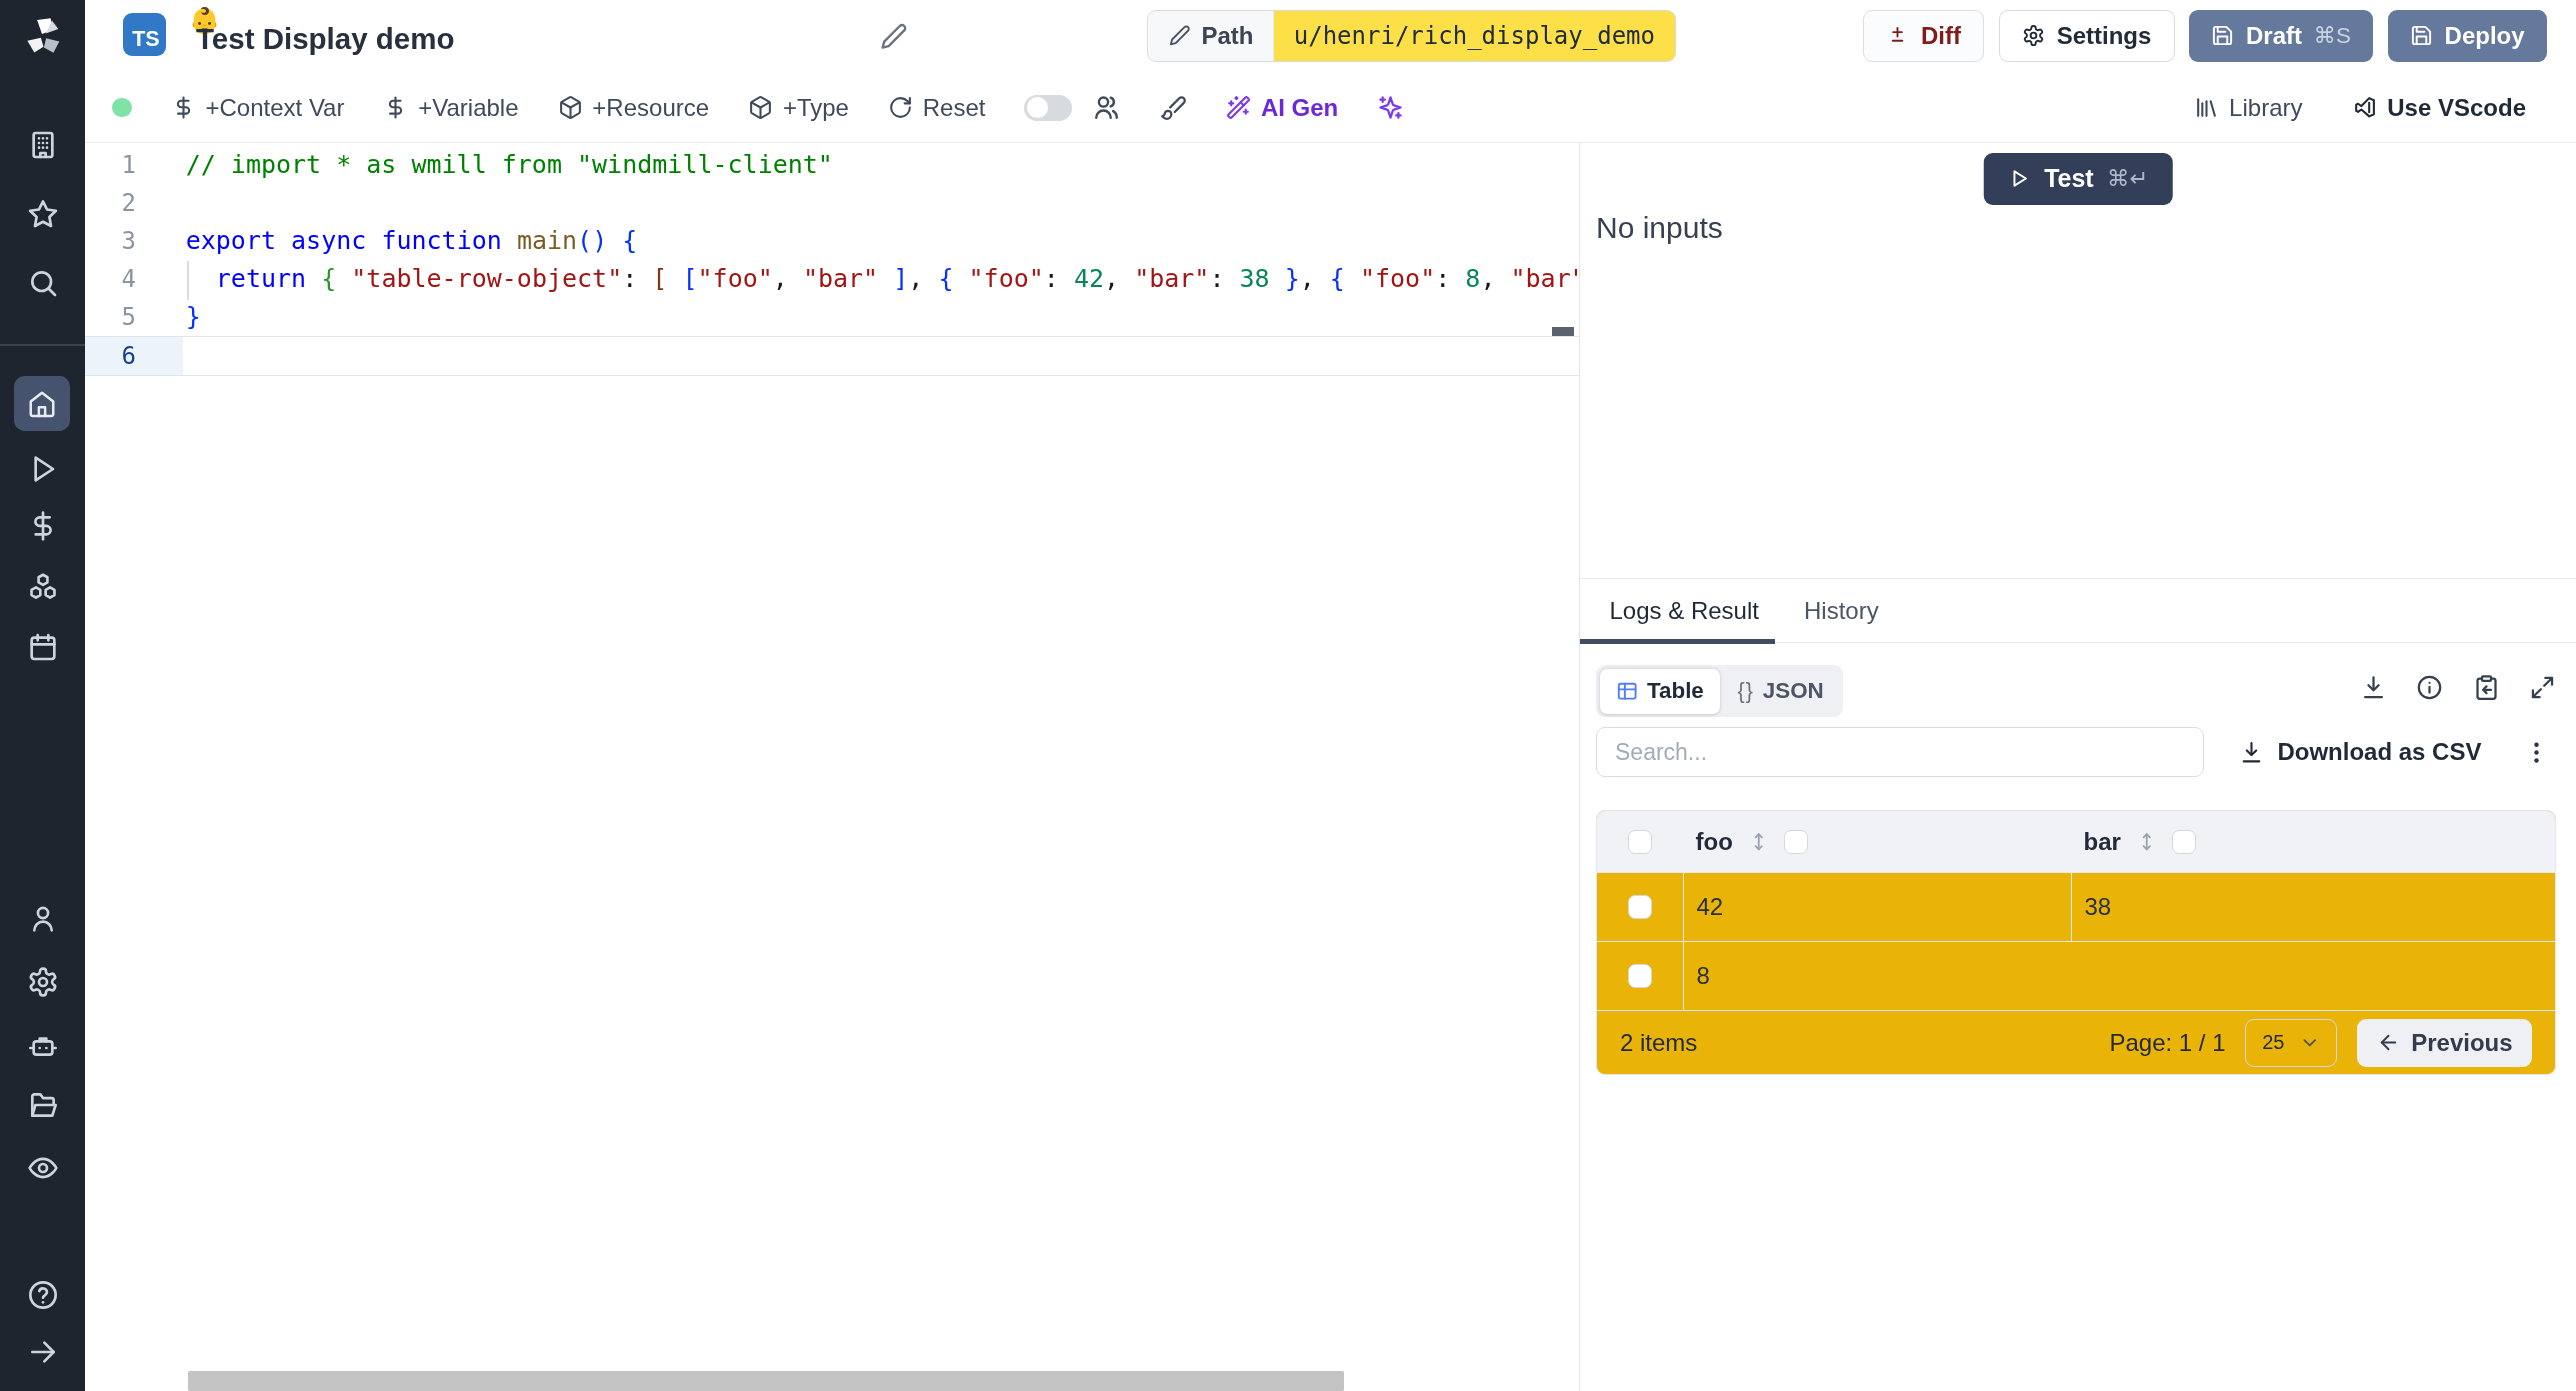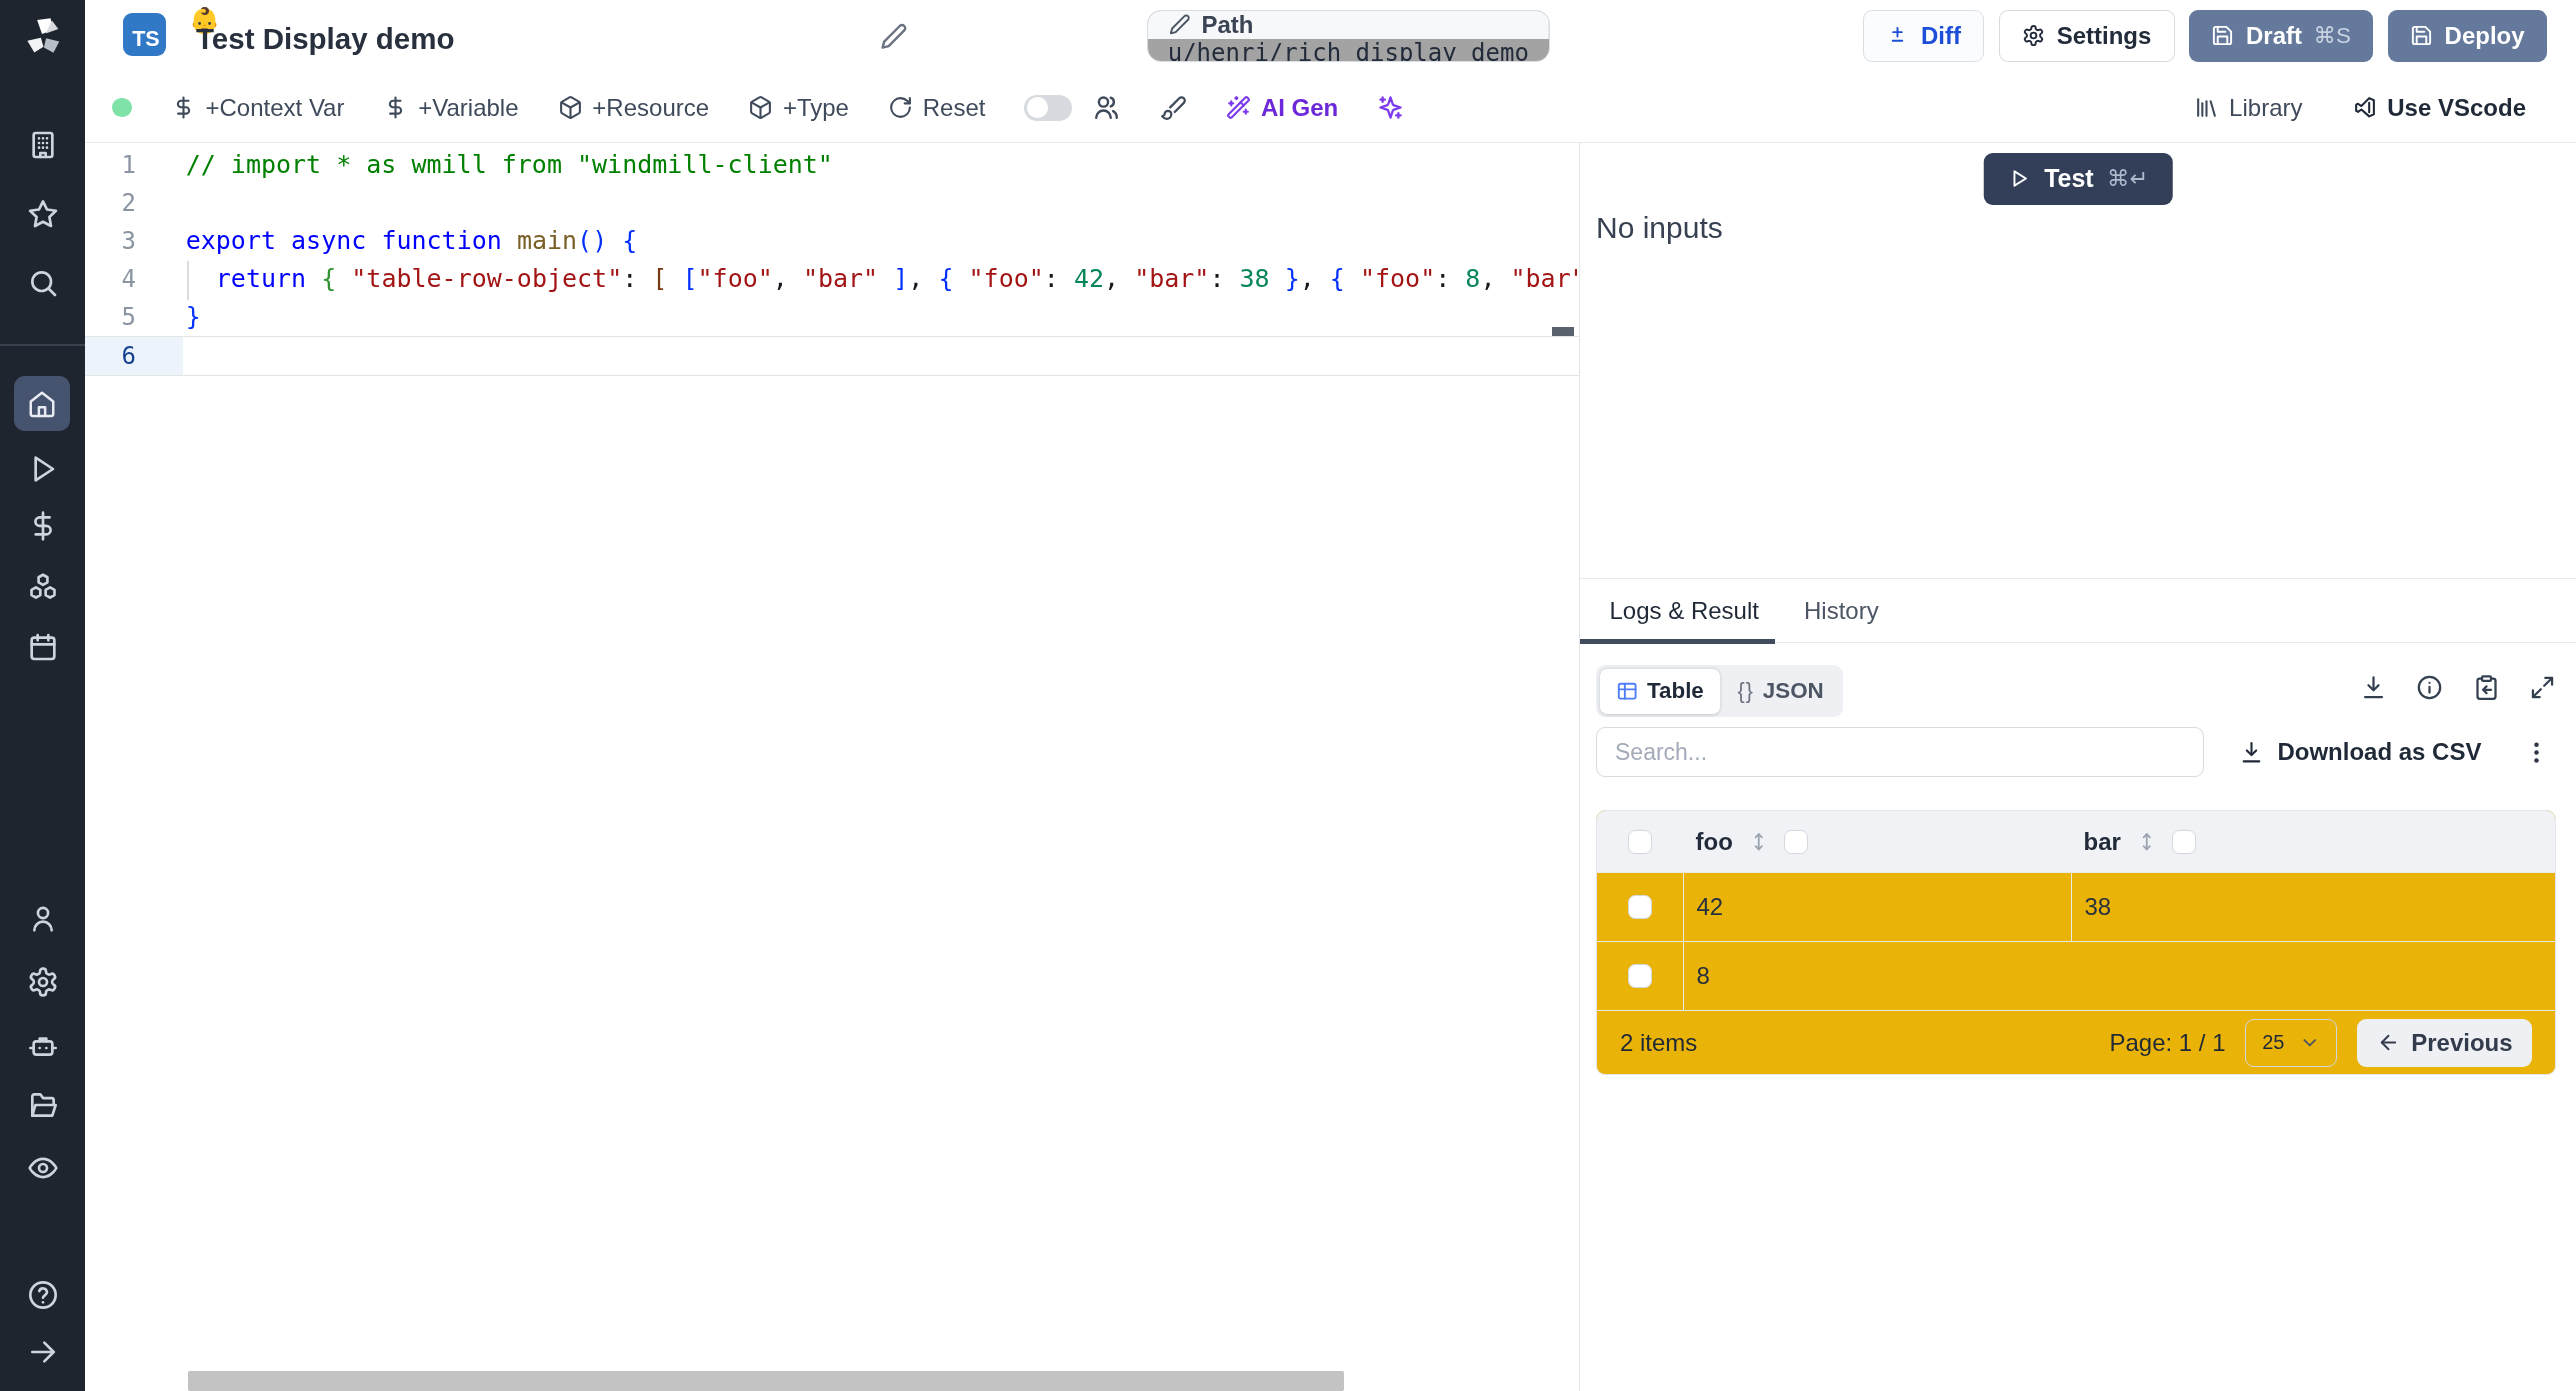--- a/index.html
+++ b/index.html
@@ -19,31 +19,31 @@
 
   
   .header { position:absolute; left:85px; top:0; right:0; height:73px; background:#fff; }
   .ts-badge { position:absolute; left:38px; top:13.4px; width:43px; height:43px; background:#3178c6;
     border-radius:9px; color:#fff; font-weight:700; font-size:21.5px; display:flex;
     align-items:flex-end; justify-content:flex-end; padding:0 6.3px 4.5px 0; }
   .badge-emoji { position:absolute; left:66px; top:-5.4px; font-size:25px; line-height:1; }
   .page-title { position:absolute; left:111px; top:21.5px; font-size:29.5px; font-weight:600; color:#28303e; }
   .pencil-btn { position:absolute; left:794px; top:22.4px; width:29px; height:29px; color:#6b7280; }
   .path-pill { position:absolute; left:1062px; top:9.8px; height:52px; border:1.8px solid #d9dde3;
-    border-radius:14px; display:flex; overflow:hidden; background:#a3a3a3;flex-direction:column; }
+    border-radius:9px; display:flex; overflow:hidden; background:#fde047; }
   .path-left { display:flex; align-items:center; gap:10.7px; padding:0 19.7px; background:#f7f8fa;
     border-right:1.8px solid #e5e8ec; color:#3b4454; font-size:24px; font-weight:600; }
   .path-left svg { width:23px; height:23px; color:#4b5563; }
   .path-value { display:flex; align-items:center; padding:0 19.7px; min-width:345px;
     font-family:"DejaVu Sans Mono", monospace; font-size:24px; color:#222b3a; }
   .header-actions { position:absolute; right:29px; top:9.8px; height:52px; display:flex; gap:14.3px; }
   .btn { display:flex; align-items:center; gap:11.6px; padding:0 22.4px; border-radius:9px;
     font-size:24px; font-weight:600; }
   .btn svg { width:23px; height:23px; }
-  .btn-light { background:#fbfcfd; border:1.8px solid #dbdfe5; color:#1d4ed8;margin-left:14px; }
+  .btn-light { background:#fbfcfd; border:1.8px solid #dbdfe5; color:#7f1d1d;margin-left:14px; }
   .btn-white { background:#fff; border:1.8px solid #d7dbe1; color:#222b3a; }
   .btn-slate { background:#64799c; color:#fff; }
   .shortcut { color:#c9d3e2; font-weight:500; font-size:22.4px; }
 
   
   .toolbar { position:absolute; left:85px; top:73px; right:0; height:70px;
     border-bottom:1.8px solid #e8eaed; display:flex; align-items:center;
     padding:0 50px 0 27px; gap:39px; }
   .status-dot { width:19.7px; height:19.7px; border-radius:50%; background:#7fe3a8; flex:none; }
   .tb-item { display:flex; align-items:center; gap:9.8px; color:#3f4a5b; font-size:24px; font-weight:500; white-space:nowrap; }

